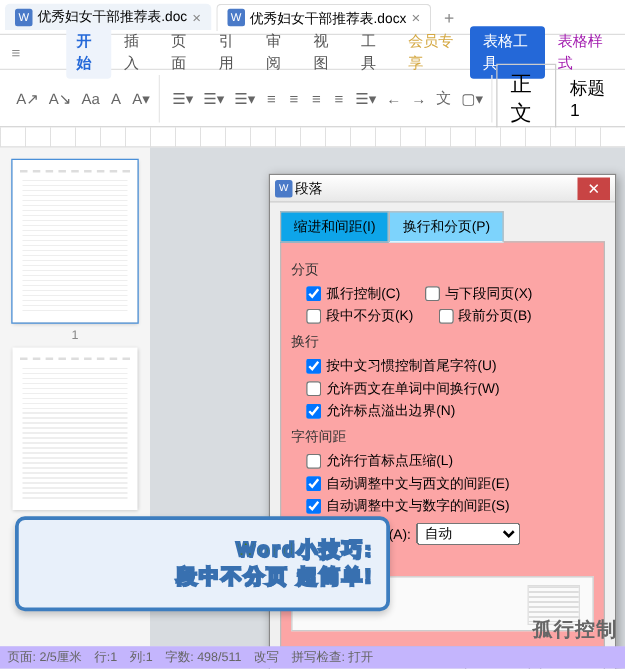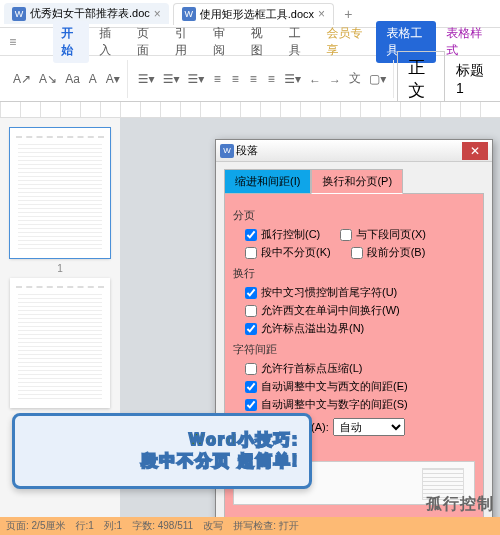--- a/index.html
+++ b/index.html
@@ -33,50 +33,50 @@
 .page-num{position:absolute;bottom:-16px;left:0;right:0;text-align:center;font-size:10px;color:#888;}
 .canvas{flex:1;background:#d8dce0;position:relative;}
 
 .dialog{position:absolute;left:215px;top:139px;width:278px;background:#f0f0f0;border:1px solid #888;box-shadow:2px 2px 8px rgba(0,0,0,0.3);font-size:11px;}
 .dlg-title{height:22px;background:linear-gradient(#fff,#e8e8e8);display:flex;align-items:center;padding:0 4px;border-bottom:1px solid #ccc;}
 .dlg-title span.t{flex:1;font-size:11px;margin-left:2px;}
 .dlg-icon{width:14px;height:14px;background:#4a7ac8;border-radius:2px;color:#fff;font-size:8px;display:flex;align-items:center;justify-content:center;}
 .dlg-x{width:26px;height:18px;background:#c84444;color:#fff;display:flex;align-items:center;justify-content:center;font-size:12px;}
 .dlg-tabs{display:flex;padding:6px 8px 0;gap:0;}
 .dlg-tab{padding:4px 10px;border:1px solid #bbb;background:#0ea5e9;font-size:11px;position:relative;top:1px;}
-.dlg-tab.active{background:#fca5a5;border-bottom:1px solid #fff;}
+.dlg-tab.active{background:#7dd3fc;border-bottom:1px solid #fff;}
 .dlg-body{background:#fca5a5;margin:0 8px 8px;border:1px solid #bbb;padding:8px;}
 .section-label{font-size:11px;margin:6px 0 4px;color:#333;}
 .check-row{display:flex;gap:20px;margin:3px 0 3px 12px;}
 .check{display:flex;align-items:center;gap:4px;font-size:11px;}
 .check input{width:12px;height:12px;}
 .select-row{display:flex;align-items:center;gap:4px;margin:6px 0 6px 12px;font-size:11px;}
-.select-row select{font-size:11px;padding:1px 2px;width:72px;}
+.select-row select{font-size:11px;padding:1px 2px;width:83px;}
 .preview-box{border:1px solid #ccc;height:44px;margin:4px 0;background:#fafafa;position:relative;}
 .preview-box::before{content:"";position:absolute;right:10px;top:6px;width:40px;height:30px;border:1px solid #ddd;background:repeating-linear-gradient(180deg,#ddd,#ddd 1px,transparent 1px,transparent 4px);}
 .dlg-footer{display:flex;justify-content:flex-end;gap:8px;padding:6px 8px;}
 .dlg-btn{padding:3px 14px;font-size:11px;border:1px solid #999;background:#f8f8f8;}
 
 .banner{position:absolute;left:12px;bottom:46px;width:300px;border:3px solid #3d7dbf;border-radius:8px;background:#e8f0fa;padding:14px 10px;box-shadow:0 3px 6px rgba(0,0,0,0.2);}
 .banner-line{font-size:16px;font-weight:bold;color:#4d7c0f;-webkit-text-stroke:2px #3870b0;text-align:right;letter-spacing:2px;text-shadow:1px 1px 0 #3870b0;}
-.statusbar{position:absolute;bottom:0;left:0;right:0;height:18px;background:#fdba74;display:flex;align-items:center;font-size:10px;color:#666;padding:0 6px;gap:10px;}
+.statusbar{position:absolute;bottom:0;left:0;right:0;height:18px;background:#c4b5fd;display:flex;align-items:center;font-size:10px;color:#666;padding:0 6px;gap:10px;}
 .watermark{position:absolute;right:6px;bottom:20px;font-size:16px;color:#666;font-weight:bold;letter-spacing:1px;}
 </style>
 </head>
 <body>
 
 <div class="titlebar">
   <div class="tab">
     <span class="dot">W</span>
     <span>优秀妇女干部推荐表.doc</span>
     <span class="tab-close">×</span>
   </div>
   <div class="tab active">
     <span class="dot">W</span>
-    <span>使用矩形选框工具.docx</span>
+    <span>优秀妇女干部推荐表.docx</span>
     <span class="tab-close">×</span>
   </div>
   <span class="plus">+</span>
 </div>
 
 <div class="menubar">
   <span class="menu-chevron">≡</span>
   <span class="menu-item home">开始</span>
   <span class="menu-item">插入</span>
   <span class="menu-item">页面</span>

